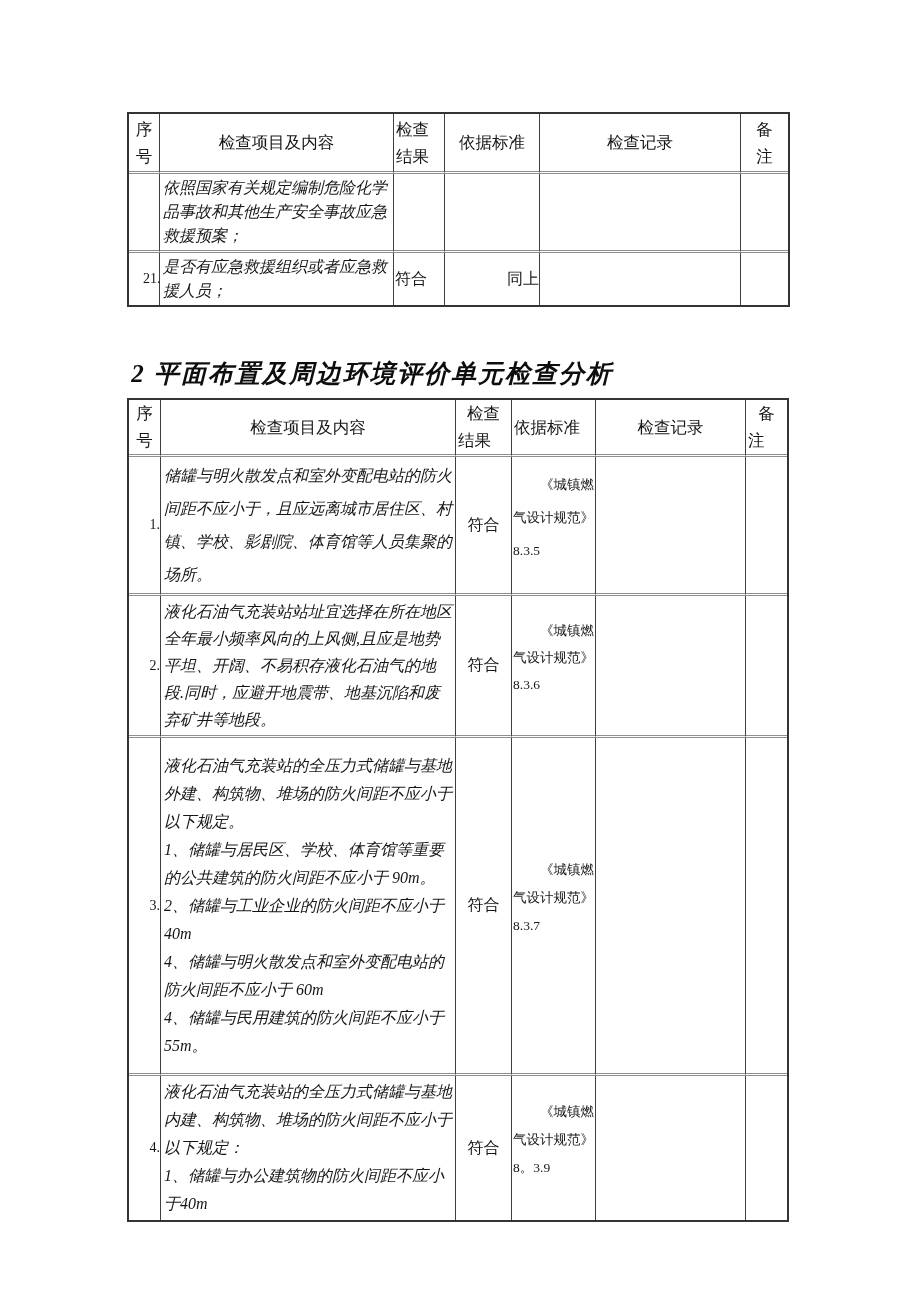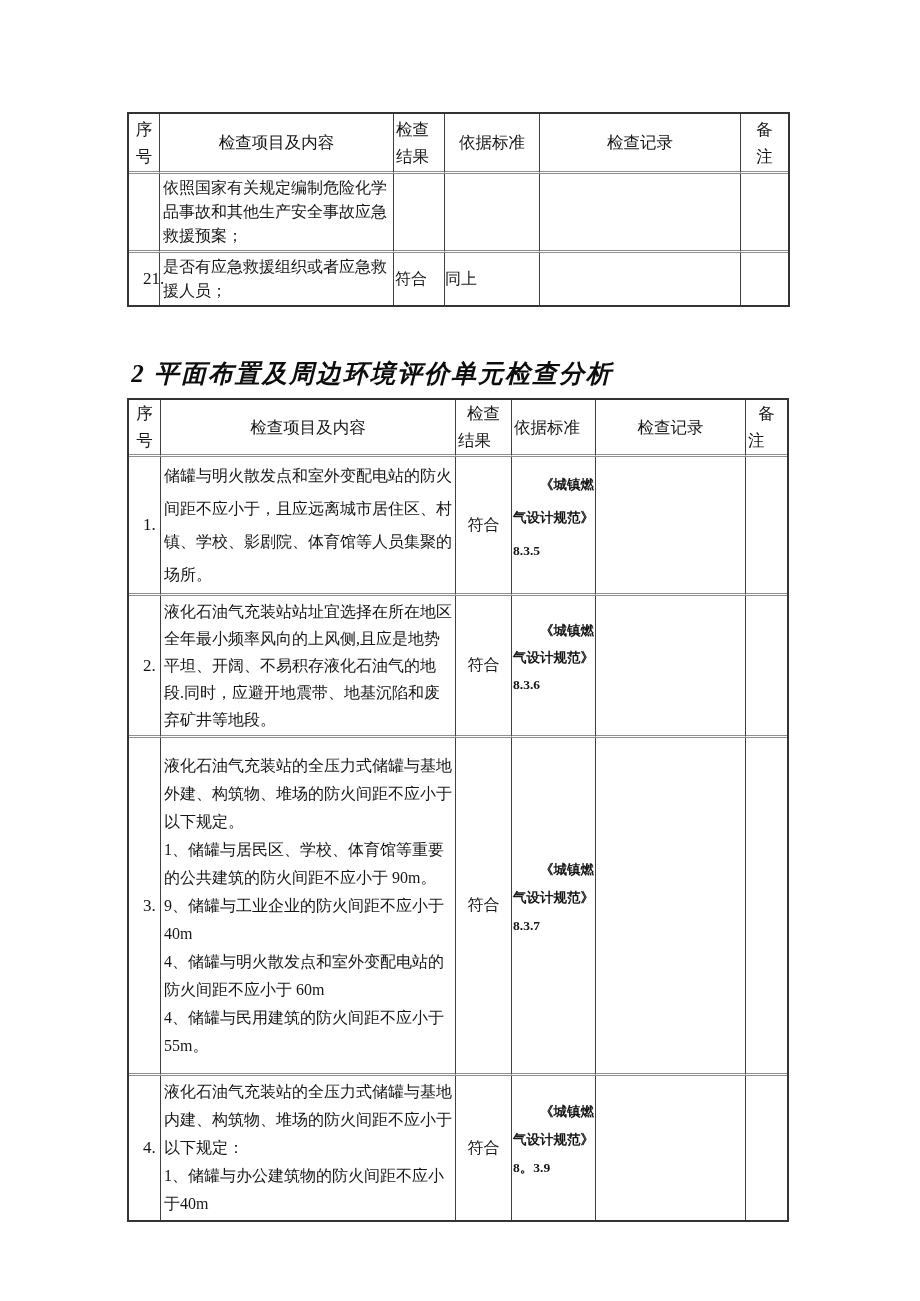--- a/index.html
+++ b/index.html
@@ -37,27 +37,27 @@
   .hc{
     font-family:"Liberation Sans","DejaVu Sans",sans-serif;
     font-weight:500;font-size:16.5px;text-align:center;line-height:27px;
   }
   .hc .tl{text-align:left;padding-left:2px;}
   .hc .tc{text-align:center;}
   .hc.al-l{text-align:left;padding-left:2px;}
   .hc.h-left{text-align:left;padding-left:2px;}
 
   
-  .cell-no{text-align:left;padding-left:14px;font-size:17px;}
-  .cell-item{text-align:left;padding:2px 2px 2px 3px;}
+  .cell-no{text-align:right;padding-left:14px;font-size:14px;}
+  .cell-item{text-align:left;padding:2px 2px 2px 3px;font-style:italic;}
   #t1 .cell-item{line-height:24px;}
   .cell-result-l{text-align:left;padding-left:1px;}
   .cell-result-c{text-align:center;}
-  .cell-std-c{text-align:left;}
-  .cell-std-l{text-align:left;padding:0 1px 16px 1px;font-size:13.5px;font-weight:bold;}
+  .cell-std-c{text-align:right;}
+  .cell-std-l{text-align:left;padding:0 1px 16px 1px;font-size:13.5px;}
   .std-first{text-indent:27px;}
   .lh33{line-height:33px;}
   .lh28{line-height:28px;}
   .lh27{line-height:27px;}
 
   .title{
     position:absolute;top:351px;left:0;width:744px;height:46px;line-height:46px;
     text-align:center;font-family:"Liberation Serif","DejaVu Serif",serif;
     font-style:italic;font-weight:bold;font-size:25px;letter-spacing:2px;color:#0d0d0d;
   }
@@ -175,21 +175,21 @@
       </td>
       <td></td>
       <td></td>
     </tr>
 
     <tr class="rr3">
       <td class="cell-no">3.</td>
       <td class="cell-item lh28">
         <div>液化石油气充装站的全压力式储罐与基地外建、构筑物、堆场的防火间距不应小于以下规定。</div>
         <div>1、储罐与居民区、学校、体育馆等重要的公共建筑的防火间距不应小于 90m。</div>
-        <div>9、储罐与工业企业的防火间距不应小于40m</div>
+        <div>2、储罐与工业企业的防火间距不应小于40m</div>
         <div>4、储罐与明火散发点和室外变配电站的防火间距不应小于 60m</div>
         <div>4、储罐与民用建筑的防火间距不应小于55m。</div>
       </td>
       <td class="cell-result-c">符合</td>
       <td class="cell-std-l lh28">
         <div class="std-first">《城镇燃</div>
         <div>气设计规范》</div>
         <div>8.3.7</div>
       </td>
       <td></td>

